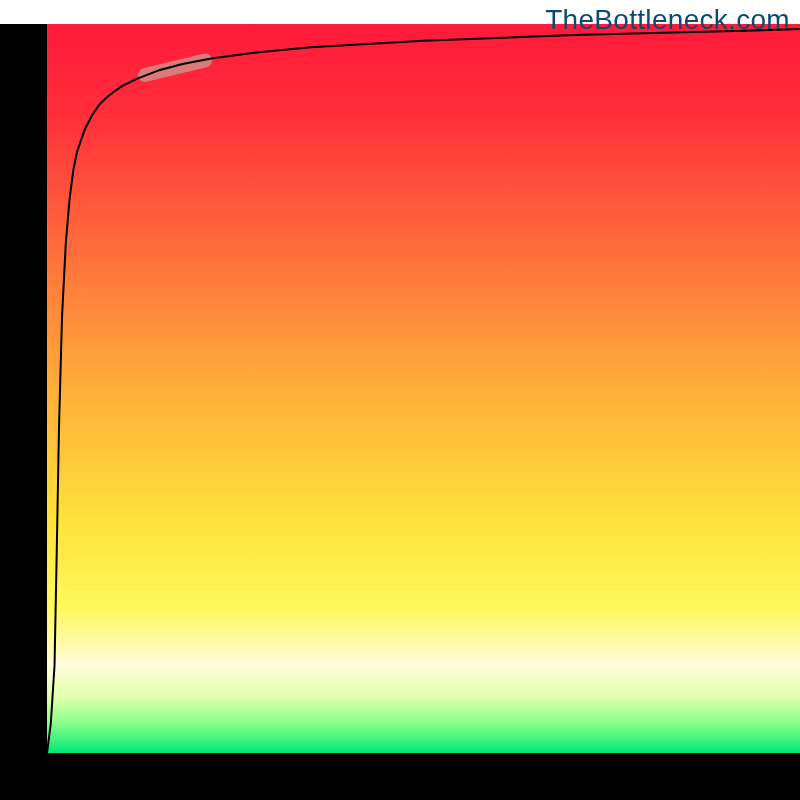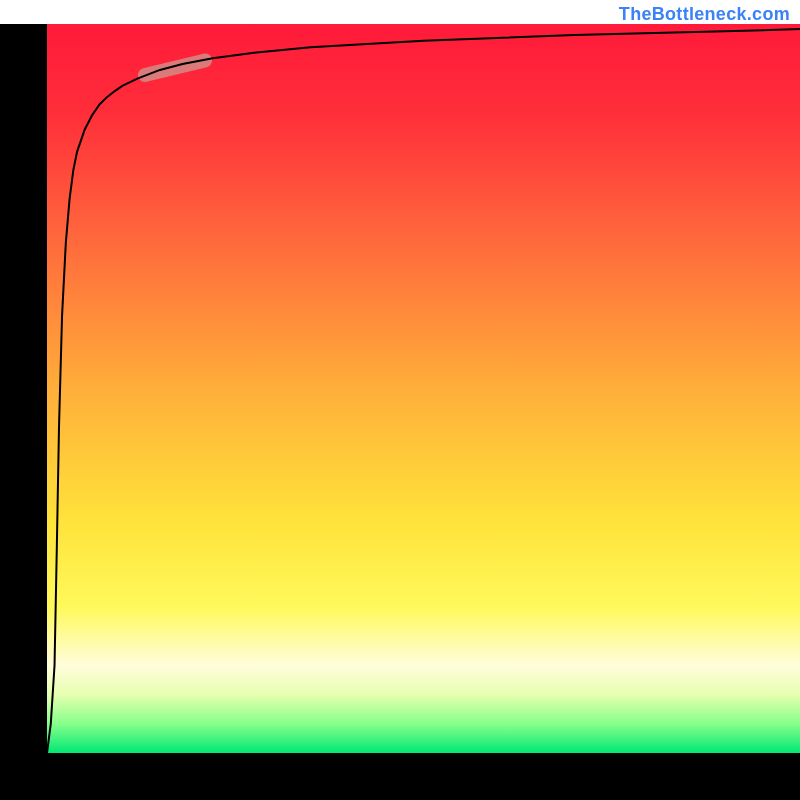--- a/index.html
+++ b/index.html
@@ -13,23 +13,23 @@
   }
   .chart-container {
     position: relative;
     width: 800px;
     height: 800px;
   }
   .watermark {
     position: absolute;
     top: 4px;
     right: 10px;
-    font-size: 18px;
-    font-weight: 700;
-    color: #3b82f6;
+    font-size: 28px;
+    font-weight: 400;
+    color: #0c4a6e;
     letter-spacing: 0.3px;
     z-index: 10;
   }
   svg.chart {
     position: absolute;
     top: 0;
     left: 0;
   }
 </style>
 </head>

